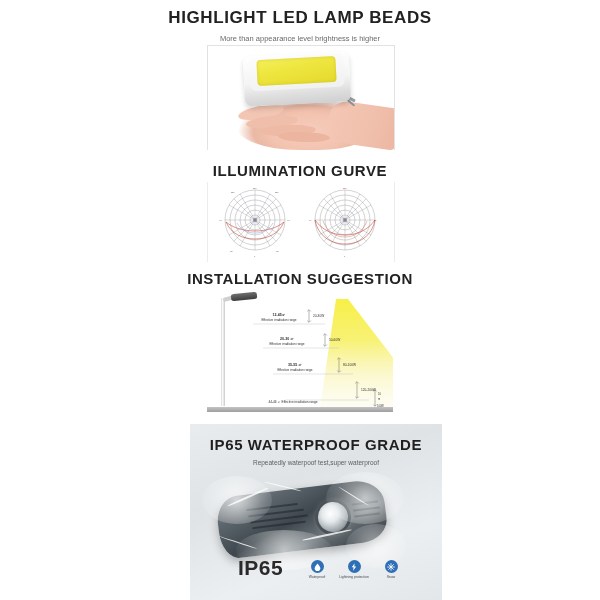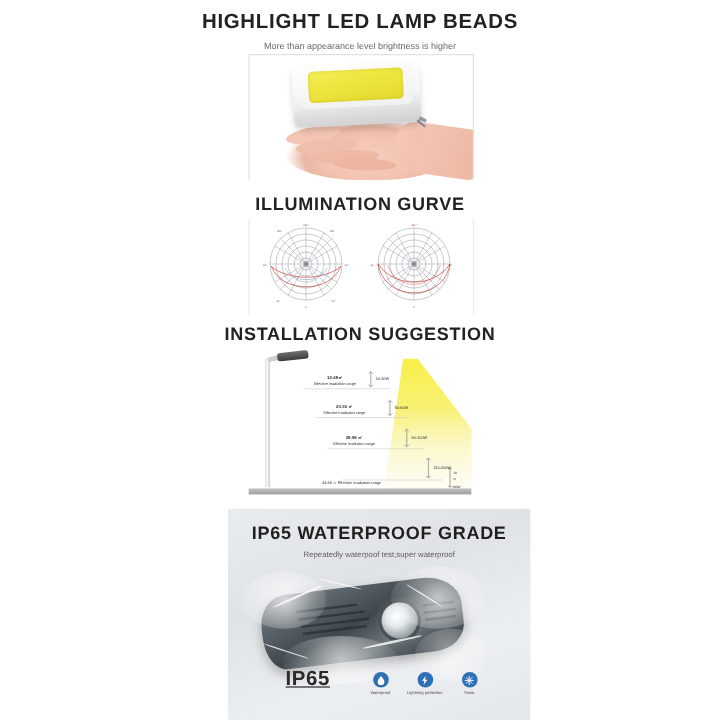--- a/index.html
+++ b/index.html
@@ -140,21 +140,21 @@
   }
   .splash{
     position:absolute;border-radius:50%;
     background:radial-gradient(circle,rgba(255,255,255,.92) 0%,rgba(255,255,255,.35) 55%,rgba(255,255,255,0) 100%);
   }
   .streak{
     position:absolute;background:rgba(255,255,255,.8);border-radius:50%;
   }
   .ip65-text{
     position:absolute;left:48px;top:132px;
-    font-size:17px;font-weight:bold;color:#2a2a2a;letter-spacing:.5px;text-decoration:underline;
+    font-size:21px;font-weight:bold;color:#2a2a2a;letter-spacing:.5px;
   }
   .feat-row{
     position:absolute;left:112px;top:136px;width:104px;
     display:flex;justify-content:space-between;
   }
   .feat{width:30px;text-align:center;}
   .feat-ico{
     width:13px;height:13px;border-radius:50%;margin:0 auto;
     background:#2f6fb5;display:flex;align-items:center;justify-content:center;
   }

